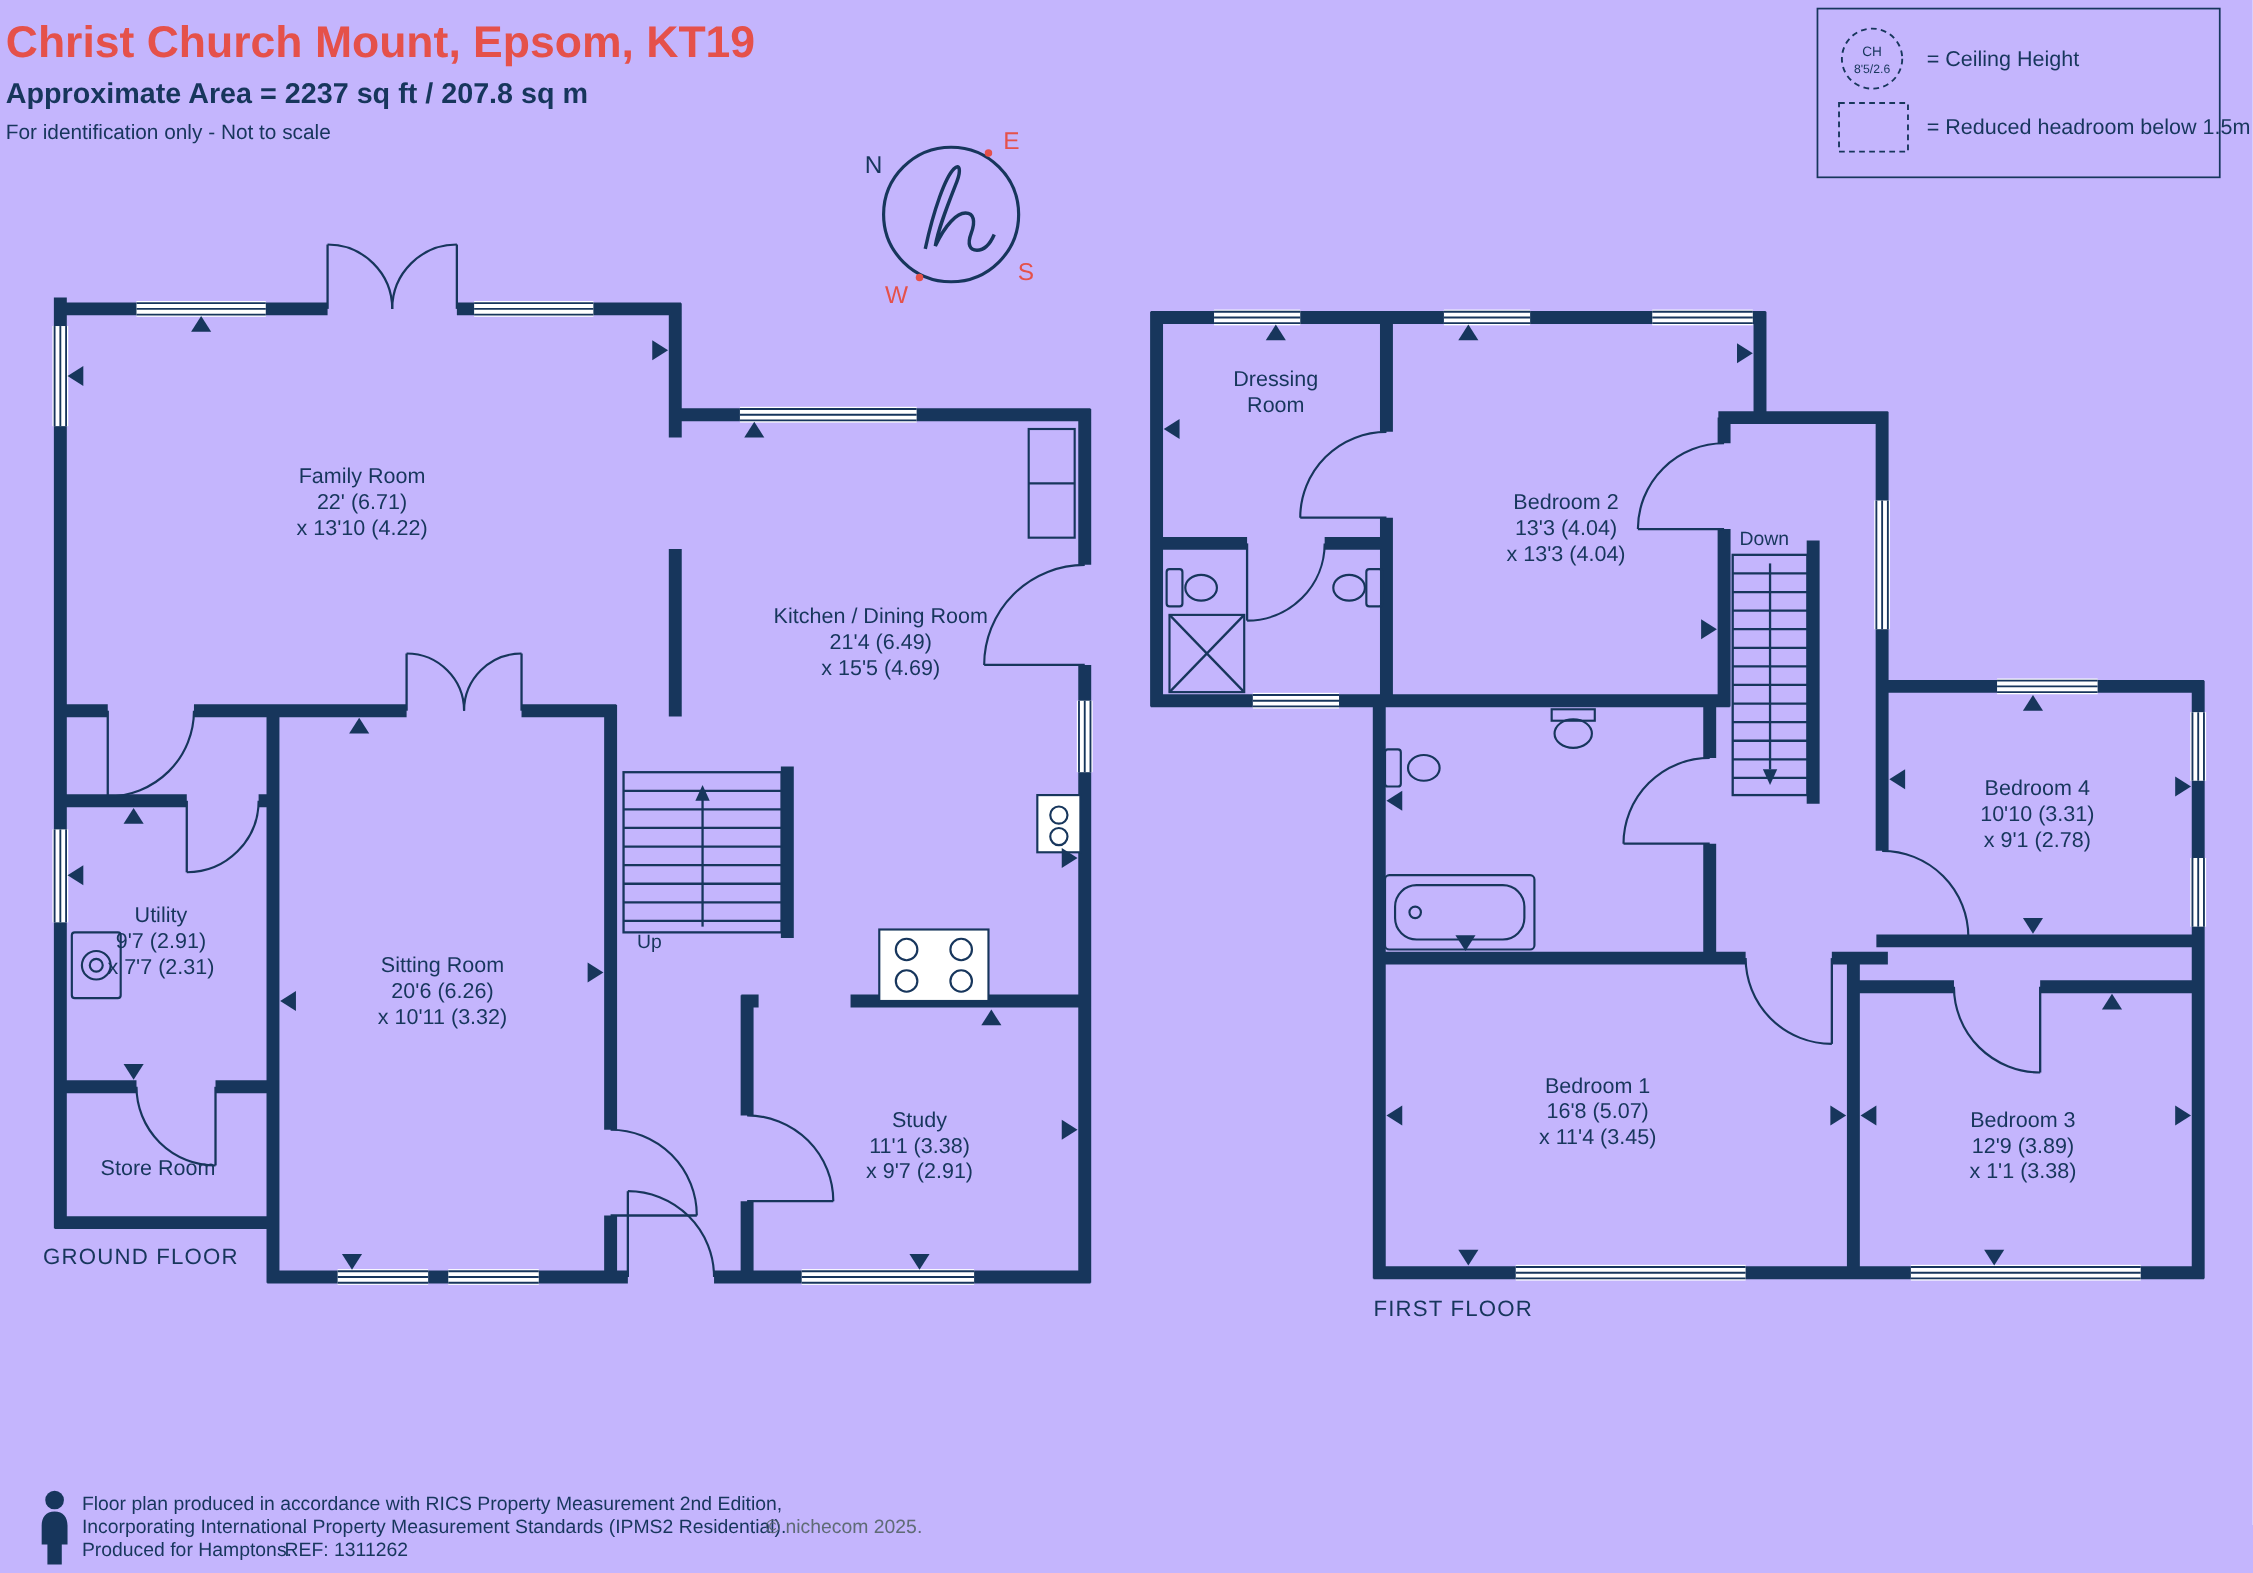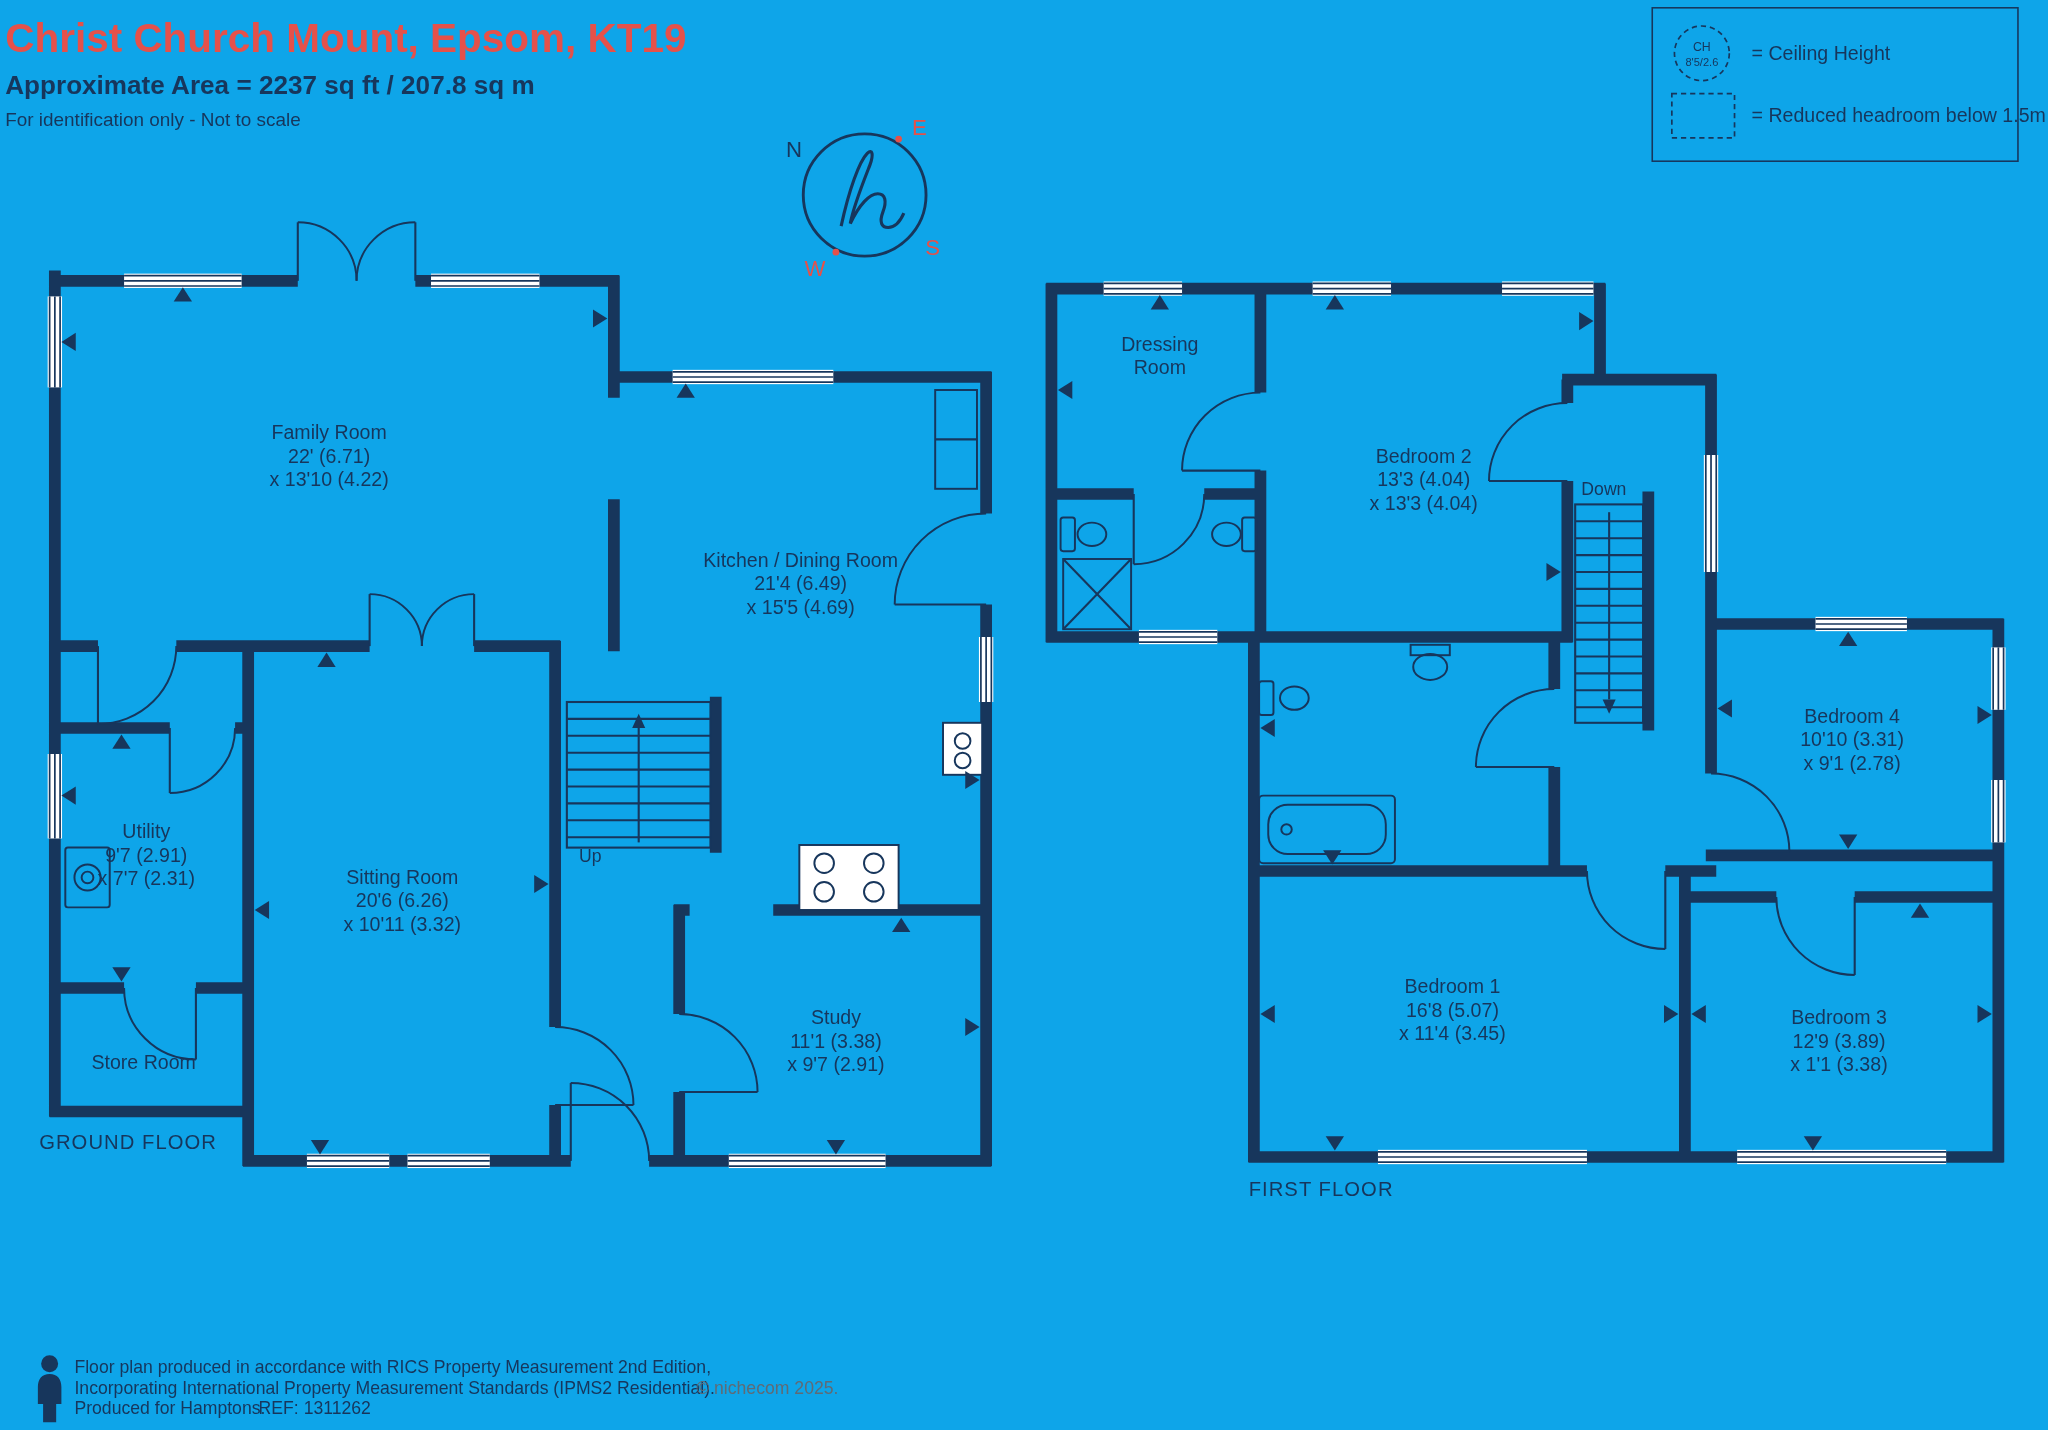--- a/index.html
+++ b/index.html
@@ -1,16 +1,16 @@
 <!DOCTYPE html>
 <html><head>
 <meta charset="utf-8">
 <style>
   html,body{margin:0;padding:0;background:#ffffff;}
-  #page{position:relative;width:2048px;height:1430px;background:#0ea5e9;overflow:hidden;text-decoration:underline;}
+  #page{position:relative;width:2048px;height:1430px;background:#c4b5fd;overflow:hidden;text-decoration:underline;}
   svg{display:block;}
   text{font-family:"Liberation Sans",sans-serif;fill:#17365c;}
   .title{font-size:31px;font-weight:bold;fill:#e5514a;}
   .subtitle{font-size:20px;font-weight:bold;}
   .note{font-size:14.5px;}
   .room{font-size:15px;text-anchor:middle;}
   .small{font-size:13.5px;text-anchor:middle;}
   .floor-label{font-size:15.5px;letter-spacing:.8px;}
   .legend-text{font-size:15px;}
   .badge{font-size:9.5px;text-anchor:middle;}

